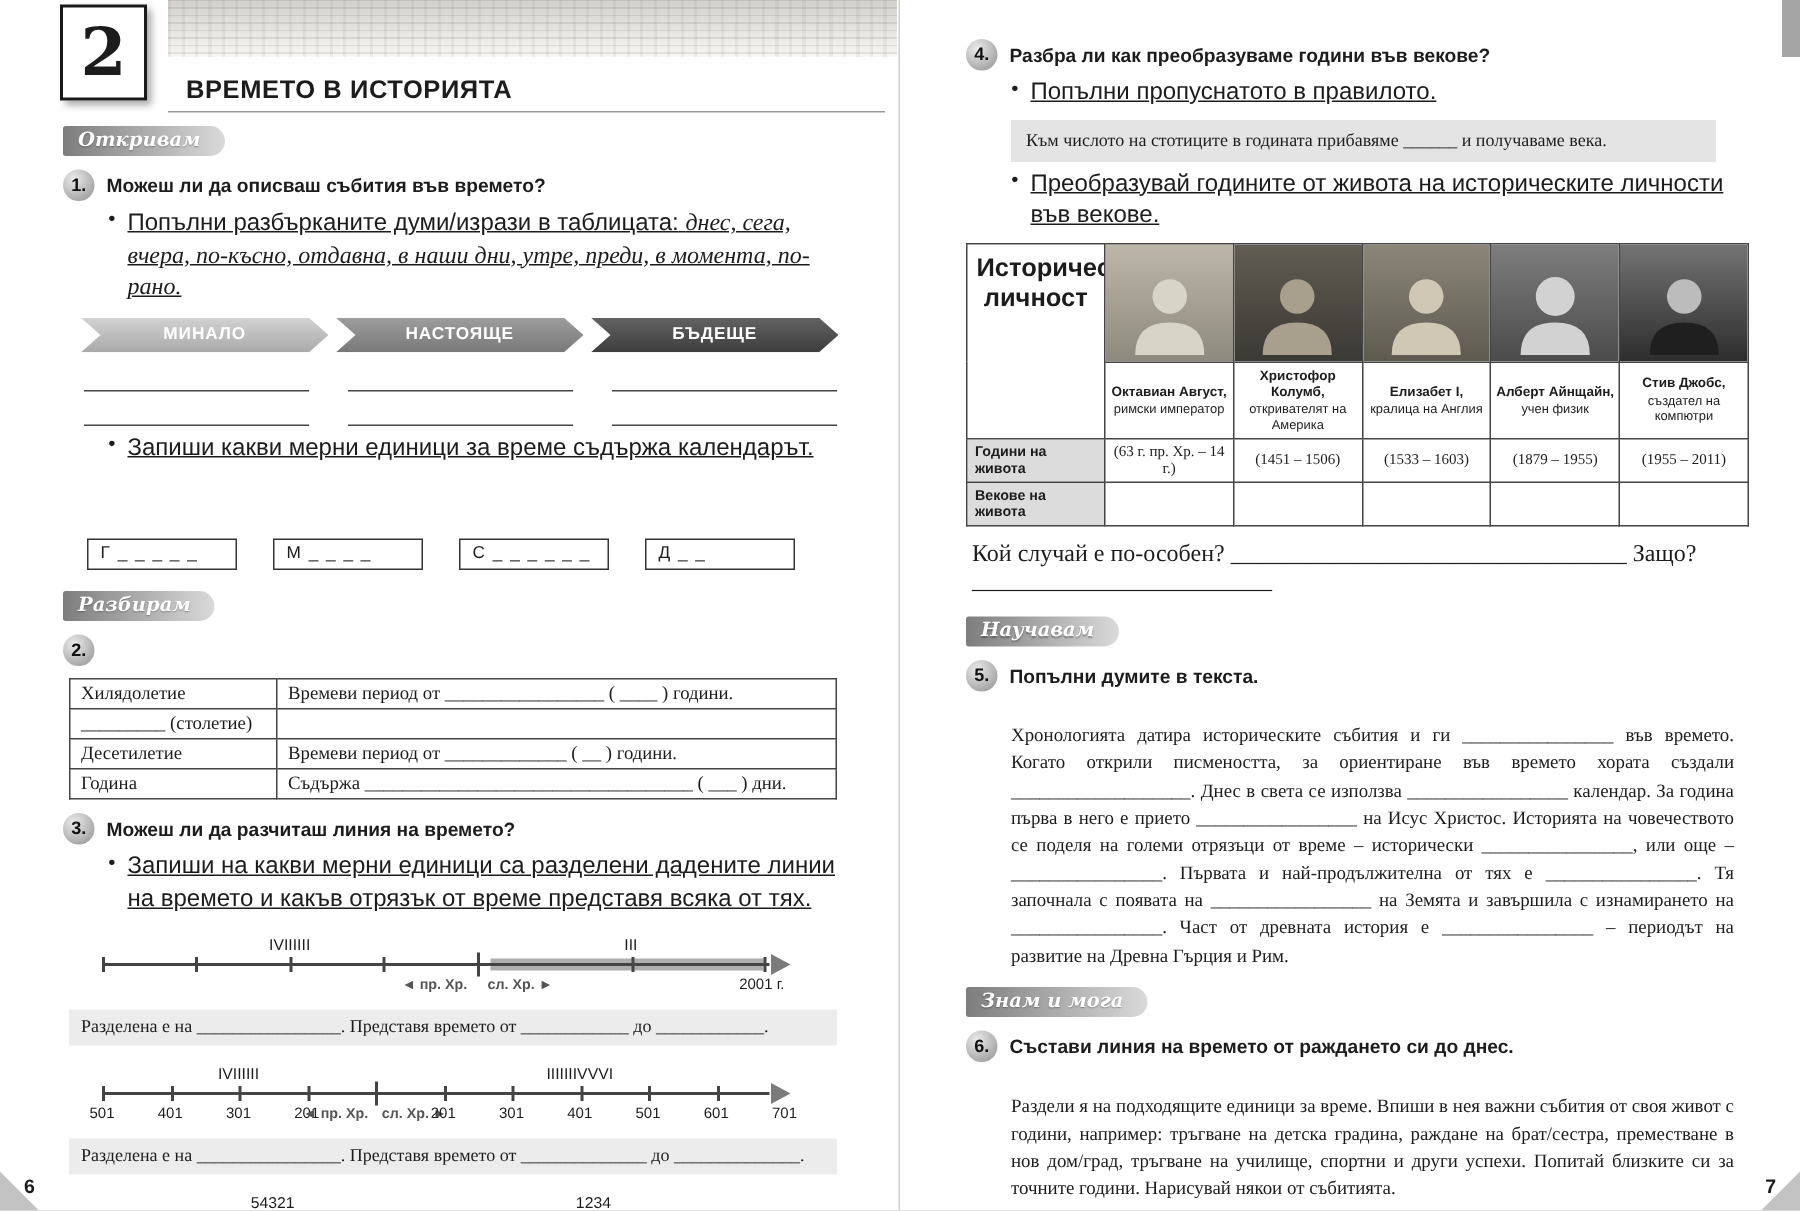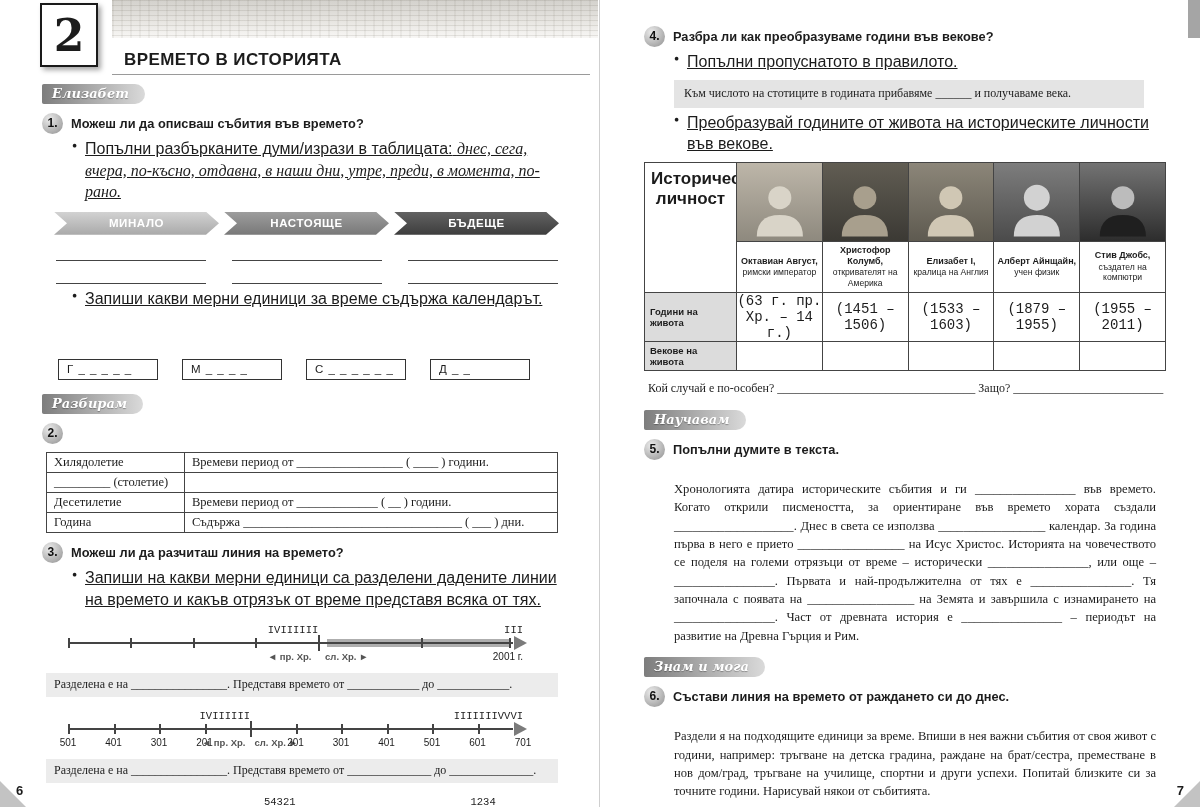--- a/index.html
+++ b/index.html
@@ -52,21 +52,21 @@
 
   
   .def-table { border-collapse: collapse; margin: 8px 0 0 4px; width: 512px;
     font-family: "Liberation Serif", serif; font-size: 12.5px; }
   .def-table td { border: 1px solid #444; padding: 2px 7px; height: 19px; vertical-align: middle; }
   .def-table td.term { width: 138px; }
 
   
   .timeline { position: relative; width: 455px; margin: 13px 0 0 26px; font-size: 10.5px; }
   .tl-top { position: relative; height: 13px; }
-  .grp { position: absolute; top: 0; display: flex; justify-content: flex-end; font-family: Liberation Mono, monospace; }
+  .grp { position: absolute; top: 0; display: flex; justify-content: center; }
   .tl-line { position: relative; height: 13px; }
   .axis { position: absolute; left: 0; top: 5px; width: calc(100% - 10px); height: 2px; background: #444; }
   .tick { position: absolute; top: 1px; width: 2px; height: 10px; background: #444; }
   .tick.tall { top: -2px; height: 16px; }
   .tl-shade { position: absolute; top: 2px; height: 8px; background: #aeaeae; }
   .tl-arrow { position: absolute; right: -4px; top: -1px; width: 0; height: 0;
     border-left: 13px solid #7b7b7b; border-top: 7px solid transparent; border-bottom: 7px solid transparent; }
   .tl-below { position: relative; height: 14px; font-size: 10px; }
   .tl-below .pos { position: absolute; top: 1px; white-space: nowrap; }
   .numgrp { position: absolute; top: 1px; display: flex; justify-content: space-between; }
@@ -89,23 +89,23 @@
   .portrait svg { width: 68%; height: 84%; }
   .p0 { background: linear-gradient(180deg,#bdb6a9,#8e897e); }
   .p1 { background: linear-gradient(180deg,#615d53,#3b3934); }
   .p2 { background: linear-gradient(180deg,#8c8679,#5e5a50); }
   .p3 { background: linear-gradient(180deg,#7d7d7d,#4b4b4b); }
   .p4 { background: linear-gradient(180deg,#737373,#2d2d2d); }
   .p-name { font-size: 8.6px; padding: 3px 1px; line-height: 1.25; }
   .p-name b { display: block; font-size: 9px; }
   .p-name span { display: block; }
   .row-label { font-size: 9.5px; font-weight: bold; background: #dcdcdc; text-align: left !important; padding: 3px 5px; }
-  .p-years { font-size: 14px; height: 20px; font-family: Liberation Mono, monospace; }
+  .p-years { font-size: 10px; height: 20px; font-family: Liberation Serif, serif; }
   .p-fill { height: 17px; }
-  .fill-line { margin: 10px 0 0 4px; font-size: 12px; font-family: "Liberation Serif", serif; }
+  .fill-line { margin: 10px 0 0 4px; font-size: 16px; font-family: "Liberation Serif", serif; }
 
   
   .para { margin: 20px 0 0 30px; width: 482px; font-family: "Liberation Serif", serif;
     font-size: 12.6px; line-height: 1.46; text-align: justify; }
   .q6-visual { position: relative; height: 92px; margin-top: 10px; }
   .family { position: absolute; left: 2px; top: -2px; }
   .big-arrow { position: absolute; left: 74px; top: 20px; width: 440px; height: 52px;
     background: linear-gradient(180deg,#e0e0e0,#b0b0b0);
     clip-path: polygon(0 27%, 89% 27%, 89% 0, 100% 50%, 89% 100%, 89% 73%, 0 73%); }
 
@@ -125,21 +125,21 @@
 
   <div class="page page--left">
     <div class="photo-strip"></div>
     <div class="chapter-box">
       <span>2</span>
     </div>
     <div class="chapter-title">ВРЕМЕТО В ИСТОРИЯТА</div>
     <div class="chapter-rule"></div>
 
     <div class="content">
-      <span class="section-bar">Елизабет</span>
+      <span class="section-bar">Откривам</span>
 
       
       <div class="q-head">
         <span class="q-badge">1.</span>
         <span class="q-title">Можеш ли да описваш събития във времето?</span>
       </div>
       <div class="bullet">
         <span>Попълни разбърканите думи/изрази в таблицата:</span>
         <span class="italic-words">днес, сега, вчера, по-късно, отдавна, в наши дни, утре, преди, в момента, по-рано.</span>
       </div>

